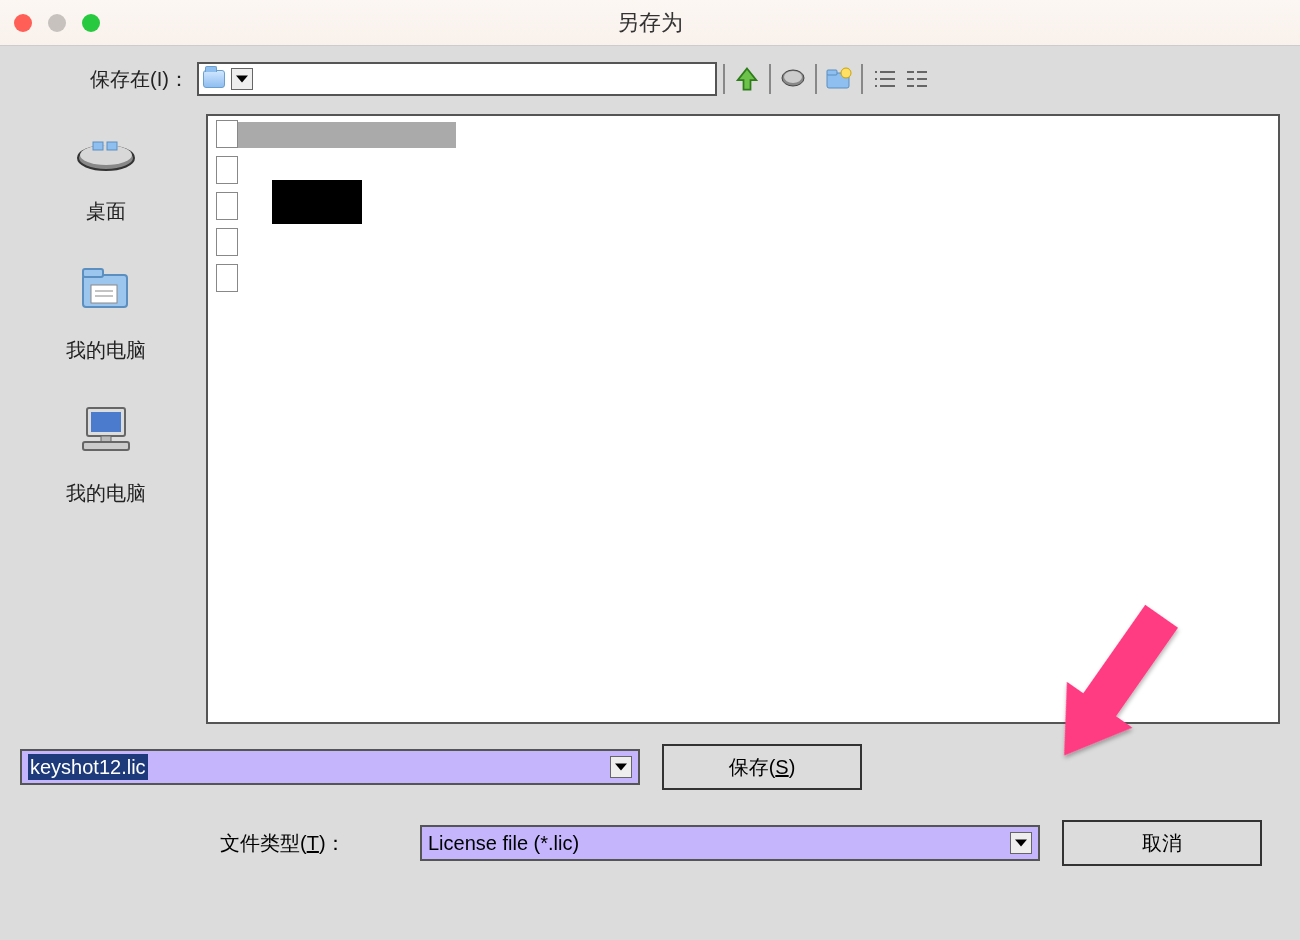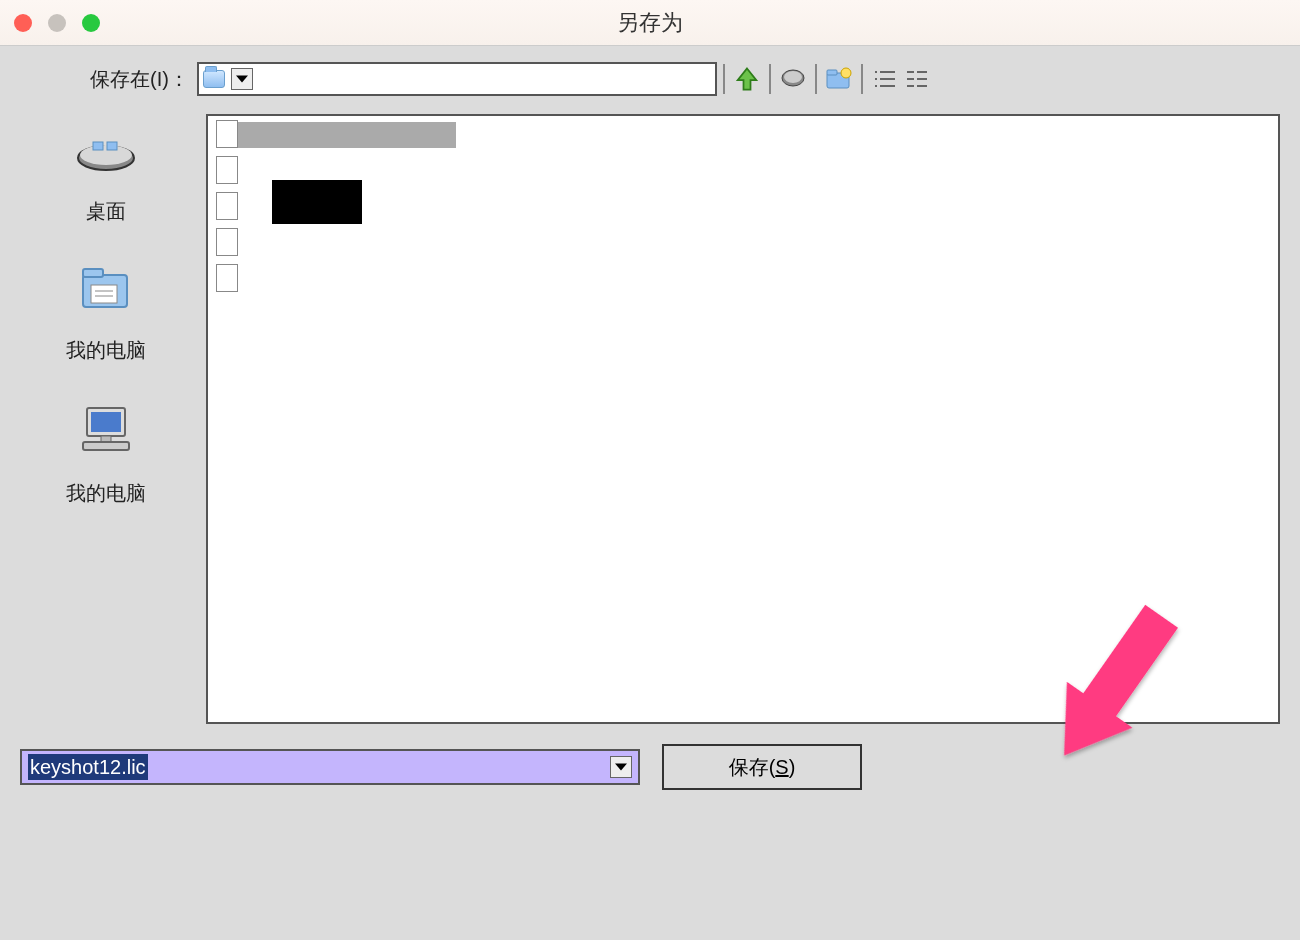--- a/index.html
+++ b/index.html
@@ -202,20 +202,34 @@
         <div class="dropbtn">
             <svg viewBox="0 0 10 10">
               <polygon points="0,2 10,2 5,8" fill="#000"></polygon>
             </svg>
           </div>
       </div>
       <div class="btn">
           <span>保存(<u>S</u>)</span>
         </div>
     </div>
+    <div class="row">
+      <div class="row-label"><span>文件类型(<u>T</u>)：</span></div>
+      <div class="combo">
+        <div class="combo-text">License file (*.lic)</div>
+        <div class="dropbtn">
+            <svg viewBox="0 0 10 10">
+              <polygon points="0,2 10,2 5,8" fill="#000"></polygon>
+            </svg>
+          </div>
+      </div>
+      <div class="btn">
+          <span>取消</span>
+        </div>
+    </div>
   </div>
 
 </div>
 
 <svg class="arrow" width="180" height="200">
   <defs>
       <filter id="sh">
         <feDropShadow dx="2" dy="2" stdDeviation="2" flood-opacity="0.3"></feDropShadow>
       </filter>
     </defs>

